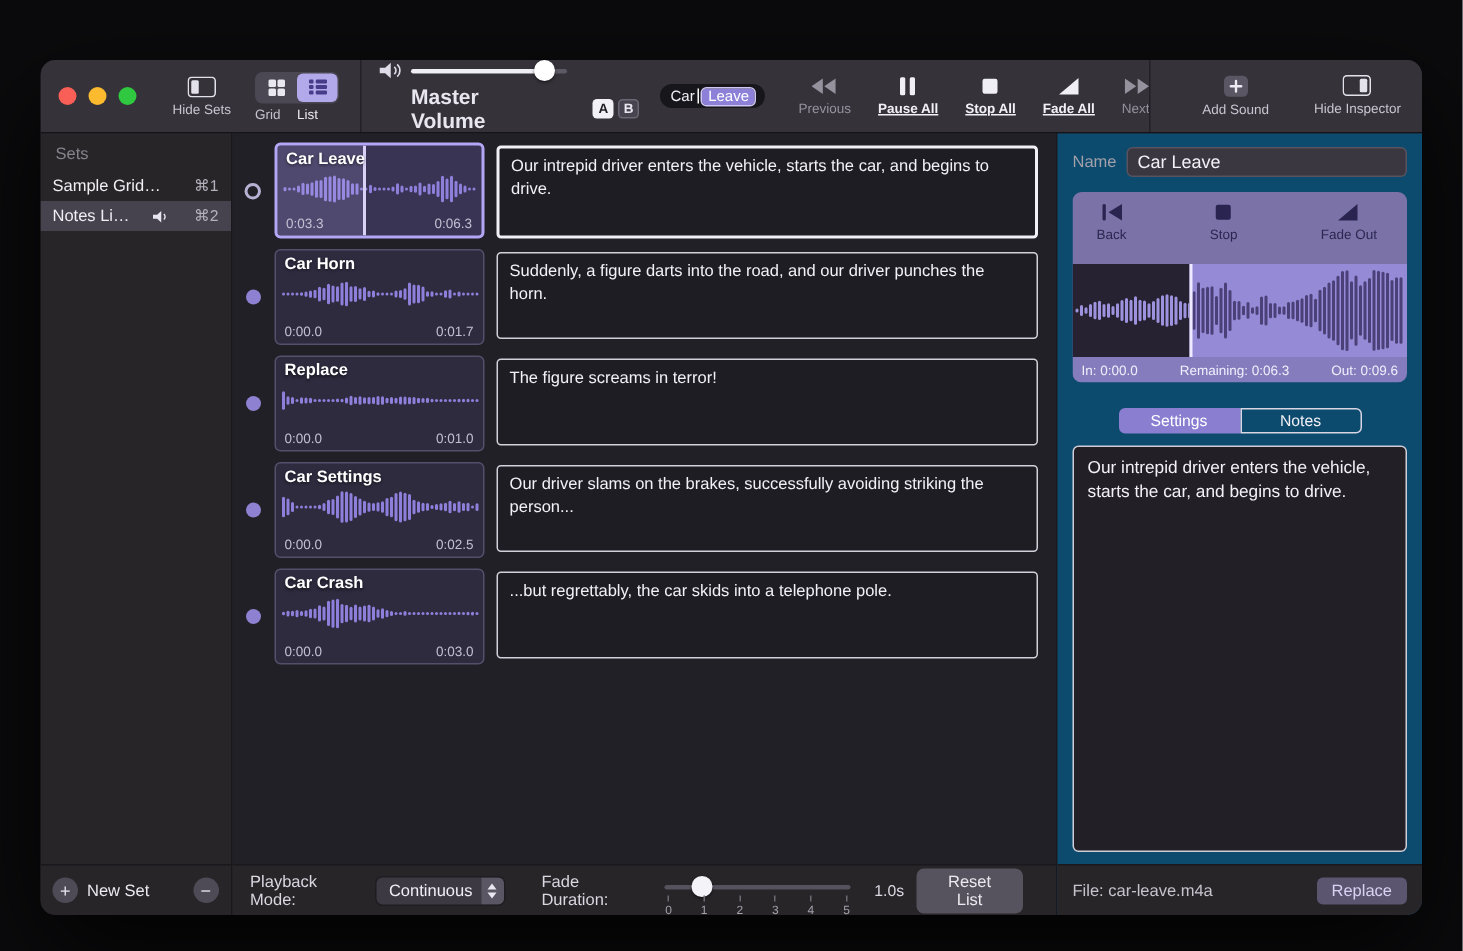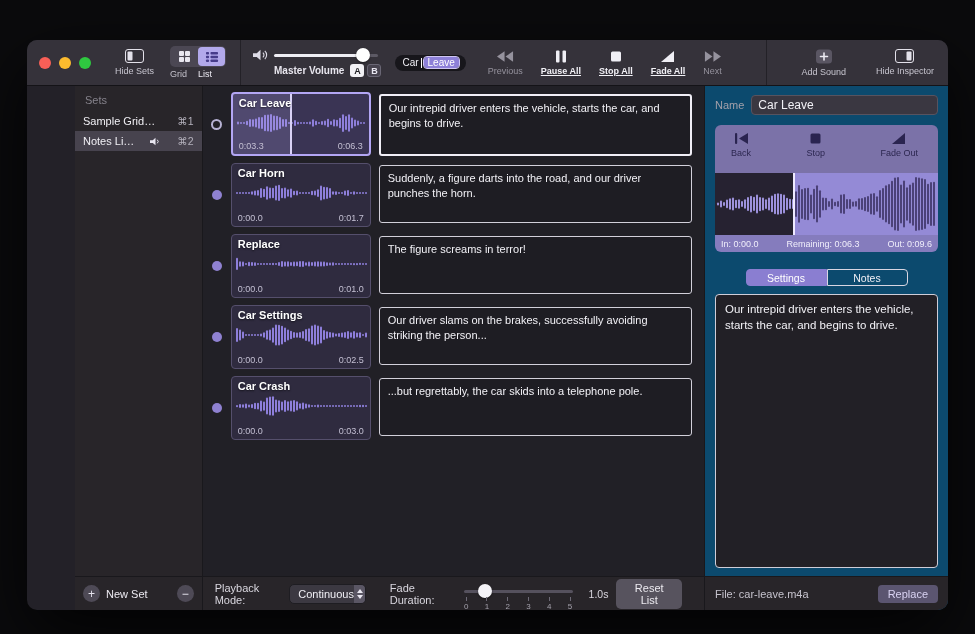--- a/index.html
+++ b/index.html
@@ -33,36 +33,36 @@
   .vsep { width:1px; align-self:stretch; background:#232127; margin-left:14px; }
   .vsep.push { margin-left:auto; }
   .vol-group { margin-left:12px; display:flex; flex-direction:column; gap:2px; }
   .vol-top { display:flex; align-items:center; gap:6px; }
   .vol-slider { position:relative; width:104px; height:14px; }
   .vol-track { position:absolute; left:0; right:0; top:6px; height:3px; border-radius:2px;
                background:linear-gradient(to right,#efeef4 0,#efeef4 86%,#5c5964 86%); }
   .vol-thumb { position:absolute; top:0; left:calc(86% - 7px); width:14px; height:14px;
                background:#fff; border-radius:50%; box-shadow:0 1px 2px rgba(0,0,0,.5); }
   .vol-bottom { display:flex; align-items:center; gap:3px; margin-left:21px; }
-  .vol-label { font-size:10px; font-weight:600; color:#e8e6ee; margin-right:3px; }
+  .vol-label { font-size:14px; font-weight:600; color:#e8e6ee; margin-right:21px; }
   .ab-a,.ab-b { width:14px; height:13px; border-radius:3px; font-size:9px; font-weight:700;
                 display:flex; align-items:center; justify-content:center; border:none; }
   .ab-a { background:#f2f1f5; color:#1e1d22; }
   .ab-b { background:#47434f; color:#e8e6f0; border:1px solid #6a6775; }
   .search-field { margin-left:14px; height:16px; border-radius:8px; background:#17161b;
                   display:flex; align-items:center; padding:0 7px; gap:2px; }
   .s-text { font-size:10px; color:#f0eff5; }
   .s-caret { width:1px; height:10px; background:#fff; }
   .s-pill { font-size:10px; color:#fff; background:#8d80d8; border-radius:3px; padding:0 4px;
             outline:1px solid #cfc6f2; }
   .transport { margin-left:22px; display:flex; gap:18px; align-items:center; }
   .right-cluster { display:flex; gap:30px; padding:0 14px 0 34px; }
 
   
-  .content { flex:1; display:flex; min-height:0;padding-left:48px; }
+  .content { flex:1; display:flex; min-height:0; }
   .col-bottom { margin-top:auto; flex:0 0 34px; height:34px; border-top:1px solid #19181c;
                 background:#282529; display:flex; align-items:center; }
 
   
   .sidebar { flex:0 0 113px; background:#282529; border-right:1px solid #19181c;
              display:flex; flex-direction:column; }
   .sb-head { padding:8px 10px 5px; color:#85828b; font-size:11px; }
   .sb-item { height:20px; display:flex; align-items:center; gap:16px; padding:0 8px;
              font-size:11px; color:#f0eff4; }
   .sb-item.selected { background:#47434e; }

